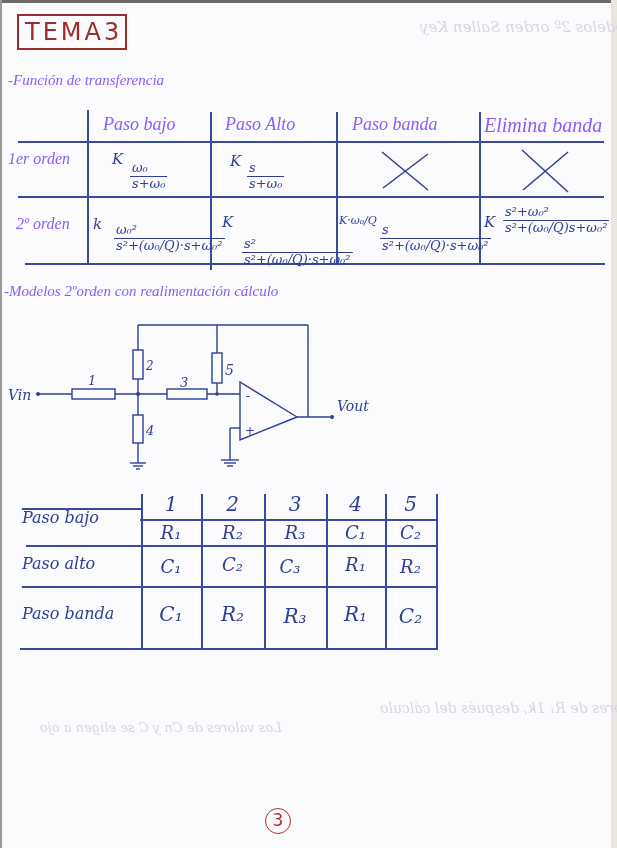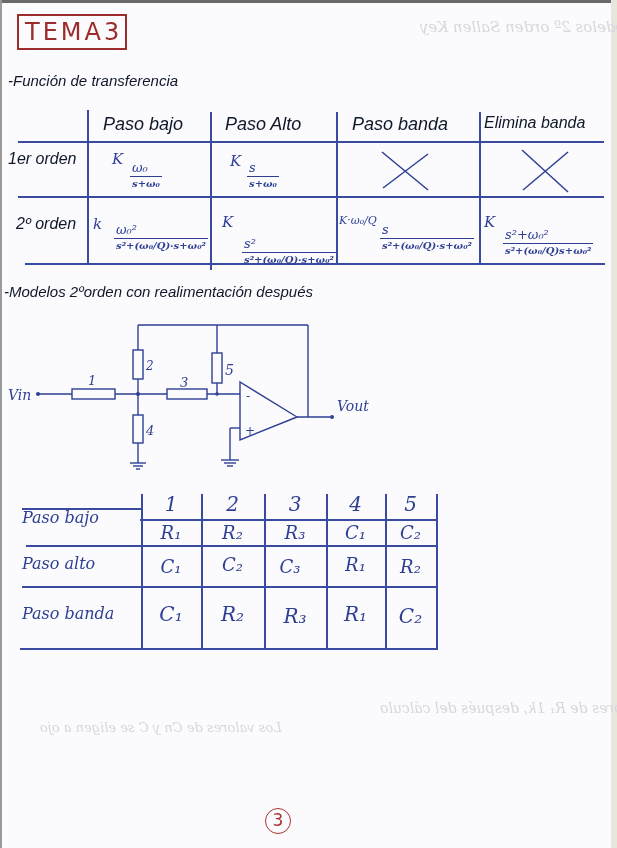--- a/index.html
+++ b/index.html
@@ -5,34 +5,34 @@
   html, body { margin:0; padding:0; }
   body {
     width:617px; height:848px; position:relative; overflow:hidden;
     background:#fbfbfd;
     font-family:"DejaVu Sans", sans-serif;
     color:#2b3a8c;
   }
   .page-edge-top { position:absolute; left:0; top:0; width:617px; height:3px; background:#6a6a6a; }
   .page-edge-left { position:absolute; left:0; top:0; width:2px; height:848px; background:#9a9a9a; }
   .page-edge-right { position:absolute; right:0; top:0; width:6px; height:848px; background:#e9e6de; }
-  .hw { font-family:Liberation Sans, sans-serif; font-style:italic; color:#0f172a; position:absolute; white-space:nowrap; }
+  .hw { font-family:Liberation Serif, serif; font-style:italic; color:#8b5cf6; position:absolute; white-space:nowrap; }
   .title-box {
     position:absolute; left:17px; top:14px; width:110px; height:36px;
     border:2px solid #9c2b2b; box-sizing:border-box;
     color:#9c2b2b; font-family:"DejaVu Sans", sans-serif; font-size:24px;
     letter-spacing:3px; line-height:32px; padding-left:6px;
   }
   .section-heading { font-size:15px; }
   .hline { position:absolute; height:1.5px; background:#3a4aa0; }
   .vline { position:absolute; width:1.5px; background:#3a4aa0; }
   .frac { position:absolute; display:flex; flex-direction:column; align-items:flex-start; font-family:"DejaVu Serif", serif; font-style:italic; color:#2e3f93;margin-top:12px; }
   .frac .num { font-size:13px; line-height:16px; padding:0 2px; }
   .frac .bar { height:1.2px; background:#2e3f93; align-self:stretch; }
-  .frac .den { font-size:10px; line-height:14px; padding:0 2px;font-weight:bold; }
+  .frac .den { font-size:13px; line-height:14px; padding:0 2px; }
   .kcoef { position:absolute; font-family:"DejaVu Serif", serif; font-style:italic; color:#2e3f93; font-size:15px; }
   .cross { position:absolute; }
   
   svg text { font-family:"DejaVu Serif", serif; font-style:italic; fill:#2e3f93; }
   .cell { position:absolute; font-family:"DejaVu Serif", serif; font-style:italic; color:#2e3f93; font-size:18px; text-align:center; }
   .rowlbl { position:absolute; font-family:"DejaVu Serif", serif; font-style:italic; color:#2e3f93; font-size:16px; }
   .page-num {
     position:absolute; left:265px; top:808px; width:26px; height:26px;
     border:1.5px solid #a33; border-radius:50%; box-sizing:border-box;
     color:#a33; font-size:17px; text-align:center; line-height:23px;
@@ -59,21 +59,21 @@
   <div class="hline" style="left:18px;top:196px;width:586px;"></div>
   <div class="hline" style="left:25px;top:263px;width:580px;"></div>
   <div class="vline" style="left:87px;top:110px;height:155px;"></div>
   <div class="vline" style="left:210px;top:112px;height:158px;"></div>
   <div class="vline" style="left:336px;top:112px;height:153px;"></div>
   <div class="vline" style="left:479px;top:112px;height:153px;"></div>
 
   <div class="hw" style="left:103px;top:114px;font-size:18px;">Paso bajo</div>
   <div class="hw" style="left:225px;top:114px;font-size:18px;">Paso Alto</div>
   <div class="hw" style="left:352px;top:114px;font-size:18px;">Paso banda</div>
-  <div class="hw" style="left:484px;top:114px;font-size:16px;">Elimina banda</div>
+  <div class="hw" style="left:484px;top:114px;font-size:20px;">Elimina banda</div>
 
   <div class="hw" style="left:8px;top:150px;font-size:16px;">1er orden</div>
   <div class="hw" style="left:16px;top:215px;font-size:16px;">2º orden</div>
 
   <div class="kcoef" style="left:112px;top:150px;">K</div>
   <div class="frac" style="left:130px;top:148px;">
     <span class="num">ω₀</span>
     <span class="bar"></span>
     <span class="den">s+ω₀</span>
   </div>
@@ -104,28 +104,28 @@
     <span class="bar"></span>
     <span class="den">s²+(ω₀/Q)·s+ω₀²</span>
   </div>
   <div class="kcoef" style="left:339px;top:214px;font-size:11px;">K·ω₀/Q</div>
   <div class="frac" style="left:380px;top:210px;">
     <span class="num">s</span>
     <span class="bar"></span>
     <span class="den">s²+(ω₀/Q)·s+ω₀²</span>
   </div>
   <div class="kcoef" style="left:484px;top:213px;">K</div>
-  <div class="frac" style="left:503px;top:215px;">
+  <div class="frac" style="left:503px;top:192px;">
     <span class="num">s²+ω₀²</span>
     <span class="bar"></span>
     <span class="den">s²+(ω₀/Q)s+ω₀²</span>
   </div>
 </div>
 
-<div class="hw section-heading" style="left:4px;top:283px;font-size:15px;">-Modelos 2ºorden con realimentación después</div>
+<div class="hw section-heading" style="left:4px;top:283px;font-size:15px;">-Modelos 2ºorden con realimentación cálculo</div>
 
 <svg style="position:absolute;left:0;top:310px;" width="400" height="170" viewBox="0 0 400 170">
   <g stroke="#2e3f93" stroke-width="1.4" fill="none">
 
     <line x1="38" y1="84" x2="72" y2="84"></line>
     <rect x="72" y="79" width="43" height="10"></rect>
     <line x1="115" y1="84" x2="167" y2="84"></line>
 
     <rect x="167" y="79" width="40" height="10"></rect>
     <line x1="207" y1="84" x2="240" y2="84"></line>

